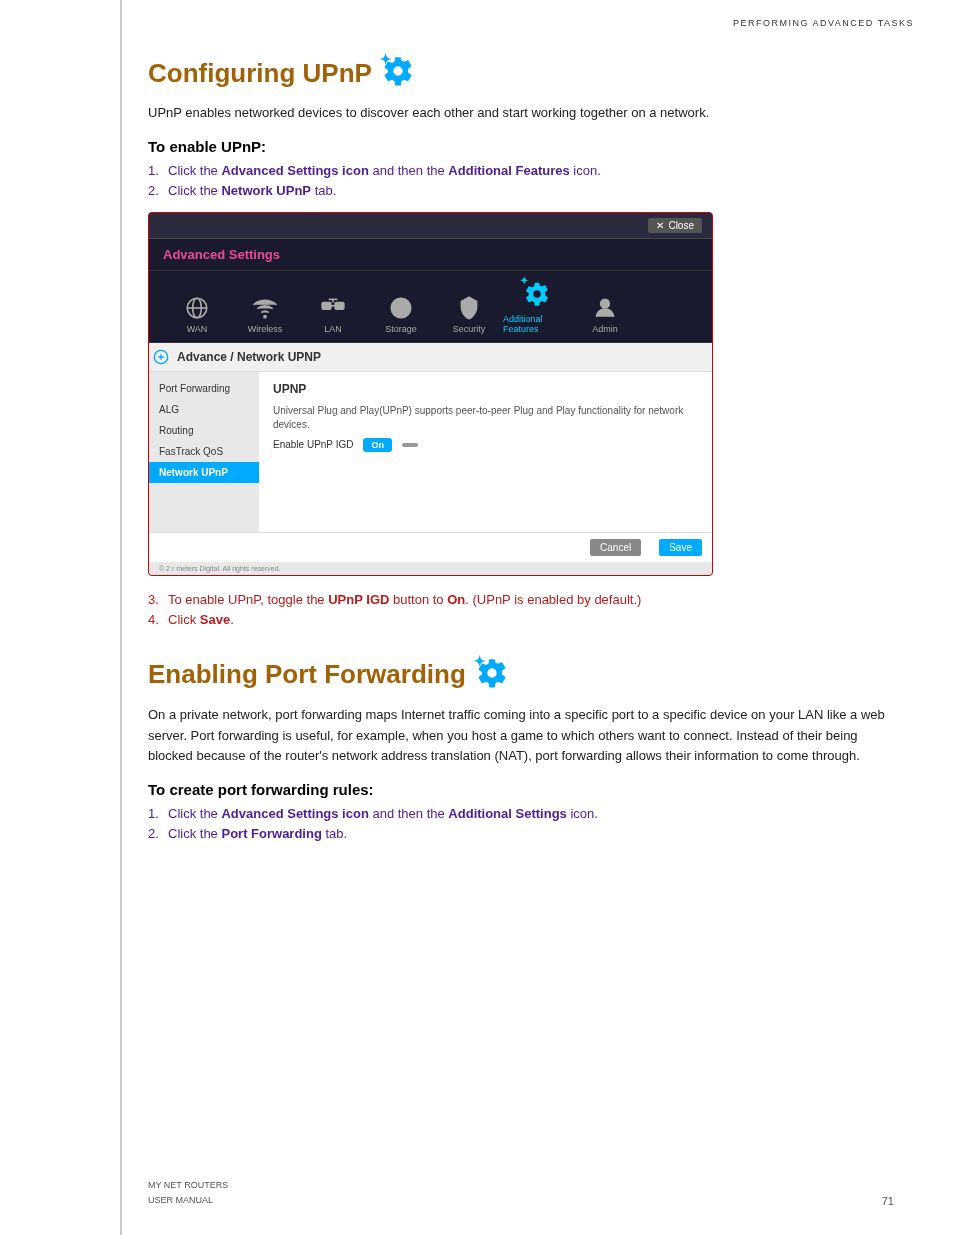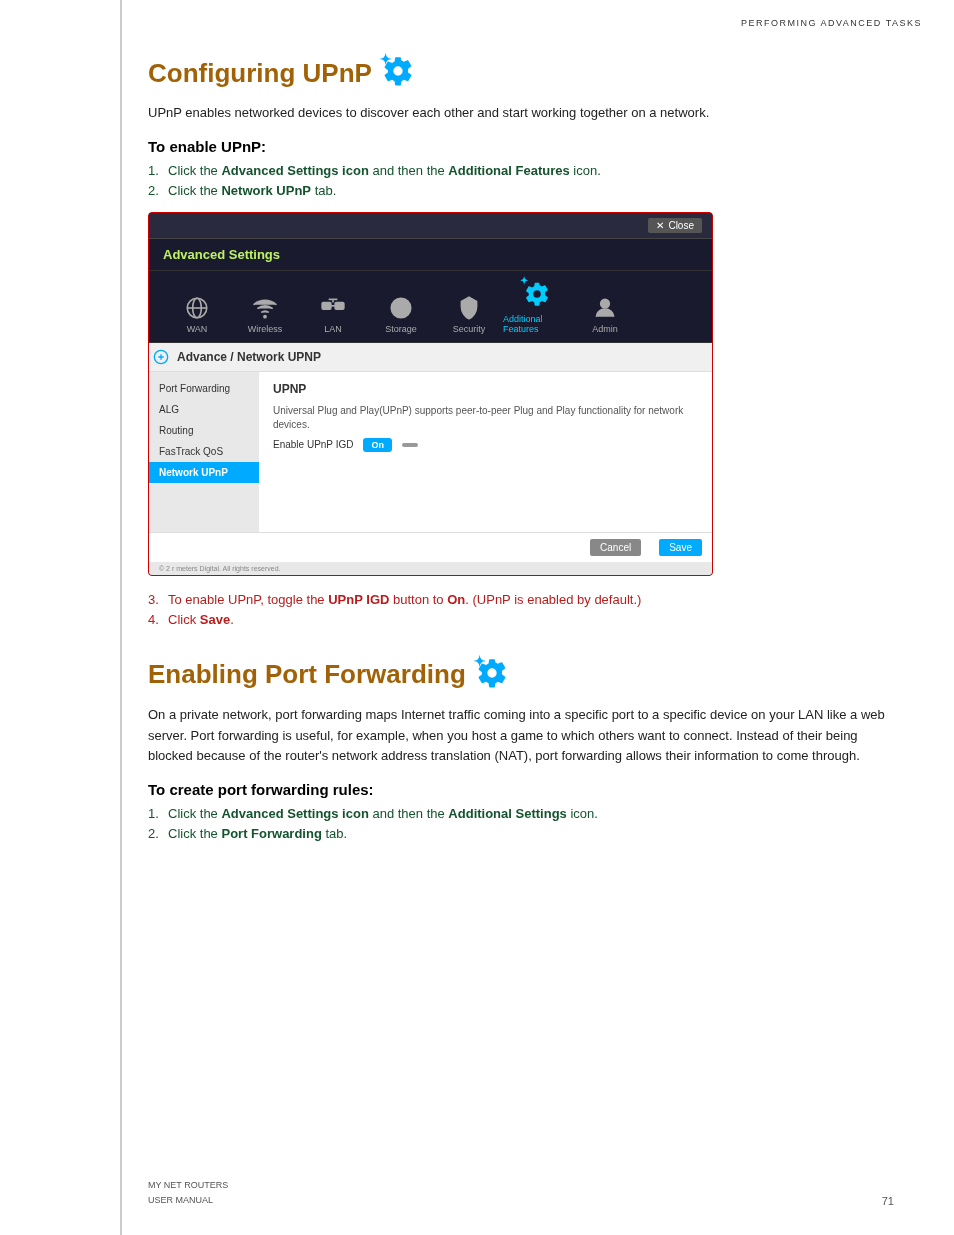--- a/index.html
+++ b/index.html
@@ -6,21 +6,21 @@
     body {
       font-family: Arial, sans-serif;
       background: #fff;
       width: 954px;
       min-height: 1235px;
       position: relative;
     }
     .page-header {
       position: absolute;
       top: 18px;
-      right: 32px;
+      right: 40px;
       font-size: 9px;
       letter-spacing: 1.5px;
       color: #333;
       text-transform: uppercase;
     }
     .left-bar {
       position: absolute;
       left: 120px;
       top: 0;
       bottom: 0;
@@ -71,21 +71,21 @@
       margin-bottom: 14px;
     }
     .sub-heading {
       font-size: 15px;
       font-weight: bold;
       margin-bottom: 8px;
     }
     .steps-list {
       list-style: none;
       font-size: 13px;
-      color: #14532d;
+      color: #4c1d95;
       margin-bottom: 14px;
       padding-left: 0;
     }
     .steps-list li {
       margin-bottom: 5px;
       padding-left: 20px;
       position: relative;
     }
     .steps-list li::before {
       content: attr(data-num) ".";
@@ -119,21 +119,21 @@
       padding: 2px 8px;
       border-radius: 2px;
       display: flex;
       align-items: center;
       gap: 4px;
     }
     .close-btn span { font-size: 10px; }
 
     .dialog-header-row {
       background: #1a1a2e;
-      color: #bef264;
+      color: #ec4899;
       font-size: 13px;
       font-weight: bold;
       padding: 8px 14px;
       border-bottom: 1px solid #333;
     }
 
     
     .icon-nav {
       display: flex;
       align-items: flex-end;

